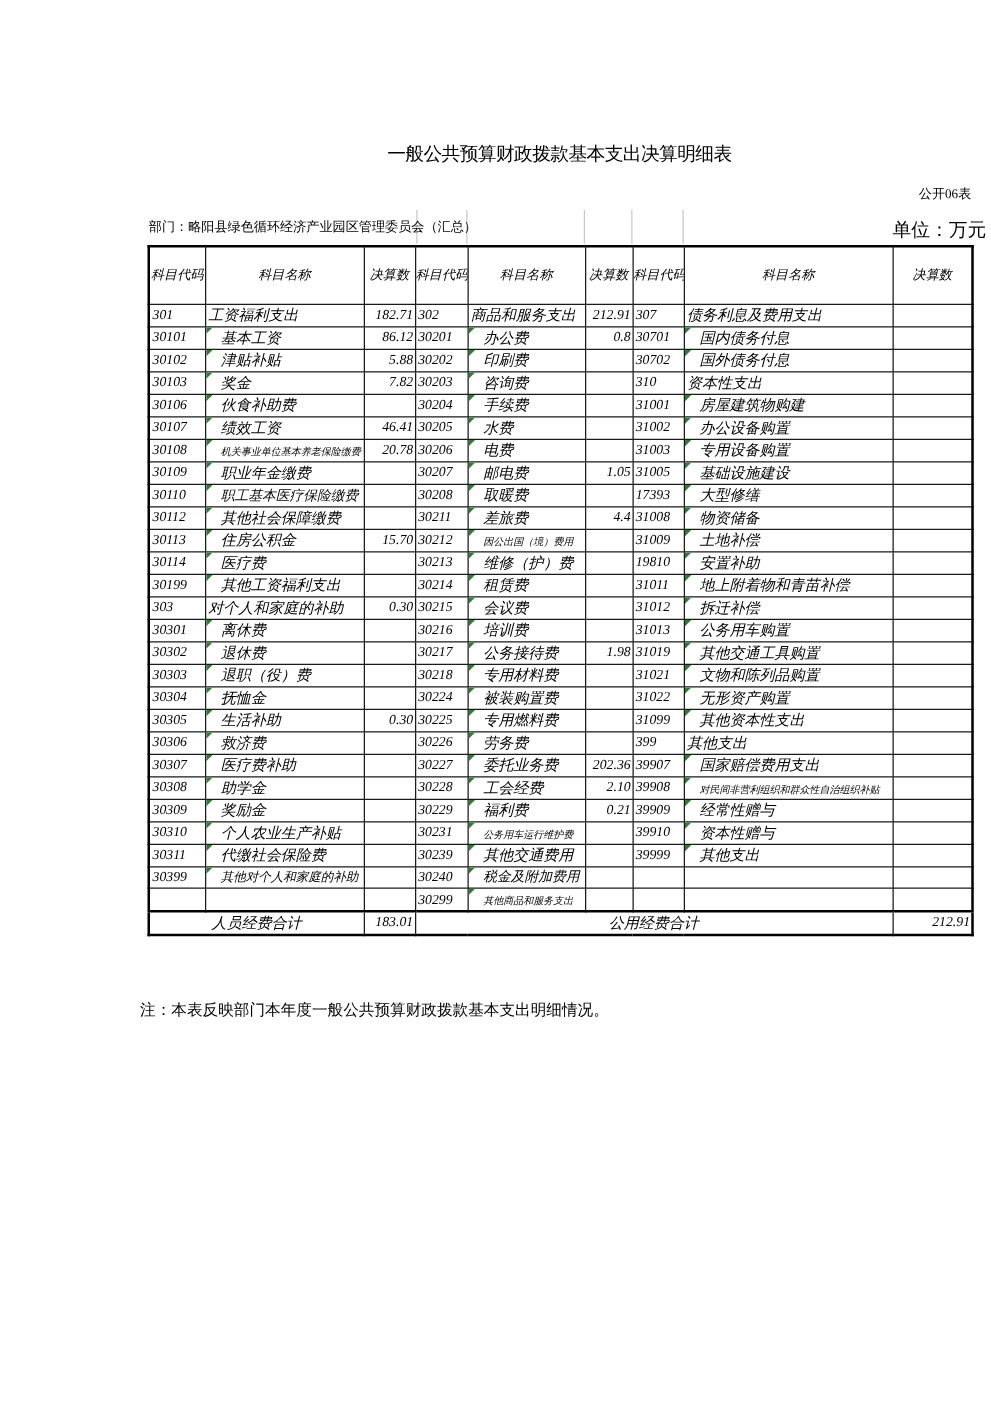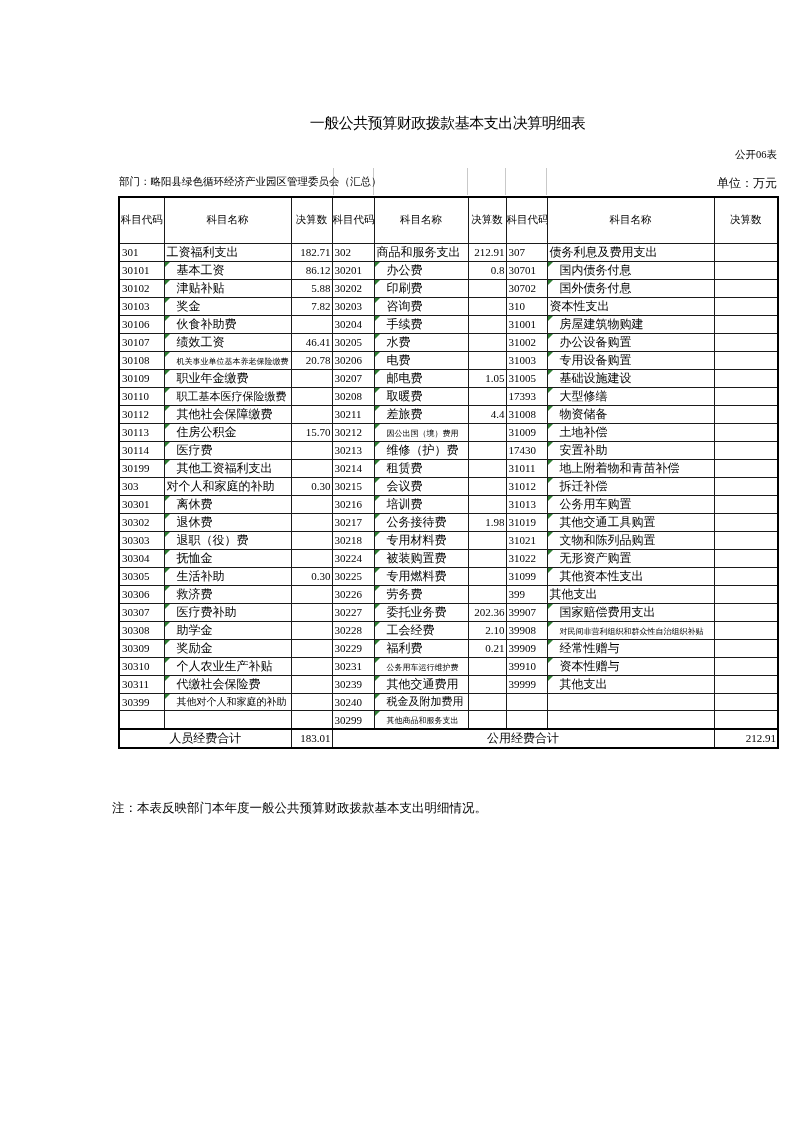--- a/index.html
+++ b/index.html
@@ -8,27 +8,27 @@
     font-family:"Liberation Serif","DejaVu Serif",serif;color:#000;
     -webkit-font-smoothing:antialiased;
   }
   .page{position:absolute;inset:0;background:#fff;}
   .title{
     position:absolute;left:118px;top:114px;width:659px;text-align:center;
     font-size:15px;font-weight:normal;letter-spacing:-0.5px;
   }
   .table-code{position:absolute;top:148px;right:16px;font-size:10.5px;}
   .dept{position:absolute;left:119px;top:175px;font-size:10.5px;text-align:center;}
-  .unit{position:absolute;top:175px;right:16px;font-size:12px;}
+  .unit{position:absolute;top:175px;right:4px;font-size:15px;}
   .gl{position:absolute;top:168px;height:27px;width:1px;background:#c9c9c9;}
   .gl1{left:333px}.gl2{left:373px}.gl3{left:467px}.gl4{left:505px}.gl5{left:546px}
 
   table.grid{
     position:absolute;left:118px;top:196px;width:659px;
-    border-collapse:collapse;table-layout:fixed;border:2px solid #000;
+    border-collapse:collapse;table-layout:fixed;border:2px solid #000;font-style:italic;
   }
   .grid th,.grid td{
     border:1px solid #1a1a1a;overflow:hidden;white-space:nowrap;
     padding:0;vertical-align:middle;
   }
   .grid thead tr{height:46px;}
   .grid th{font-size:10.5px;font-weight:normal;text-align:center;}
   .grid tbody.data tr{height:17.9px;}
   td.code{font-size:11px;padding-left:2px;text-align:left;}
   td.name{font-size:12px;padding-left:2px;position:relative;}
@@ -207,21 +207,21 @@
           <td class="name sub"><span class="tri"></span><span>土地补偿</span></td>
           <td class="value"></td>
         </tr>
         <tr>
           <td class="code">30114</td>
           <td class="name sub"><span class="tri"></span><span>医疗费</span></td>
           <td class="value"></td>
           <td class="code">30213</td>
           <td class="name sub"><span class="tri"></span><span>维修（护）费</span></td>
           <td class="value"></td>
-          <td class="code">17430</td>
+          <td class="code">19810</td>
           <td class="name sub"><span class="tri"></span><span>安置补助</span></td>
           <td class="value"></td>
         </tr>
         <tr>
           <td class="code">30199</td>
           <td class="name sub"><span class="tri"></span><span>其他工资福利支出</span></td>
           <td class="value"></td>
           <td class="code">30214</td>
           <td class="name sub"><span class="tri"></span><span>租赁费</span></td>
           <td class="value"></td>

